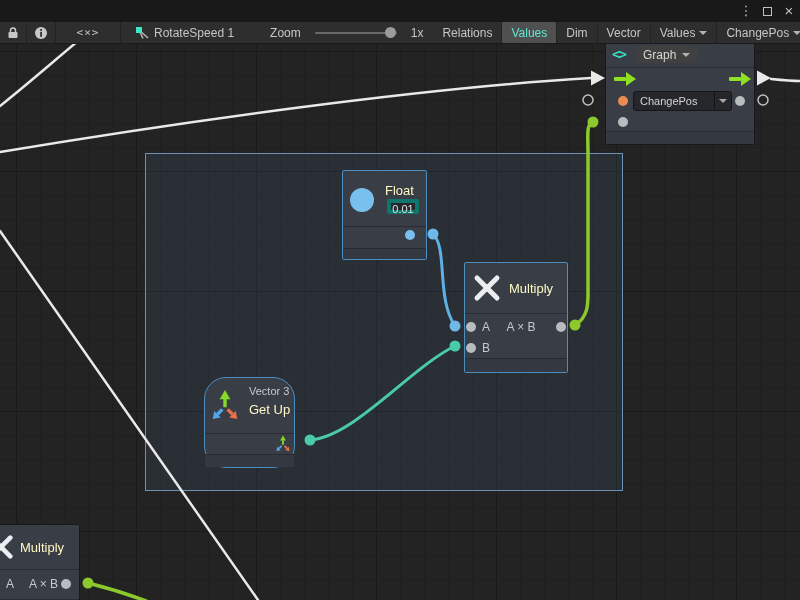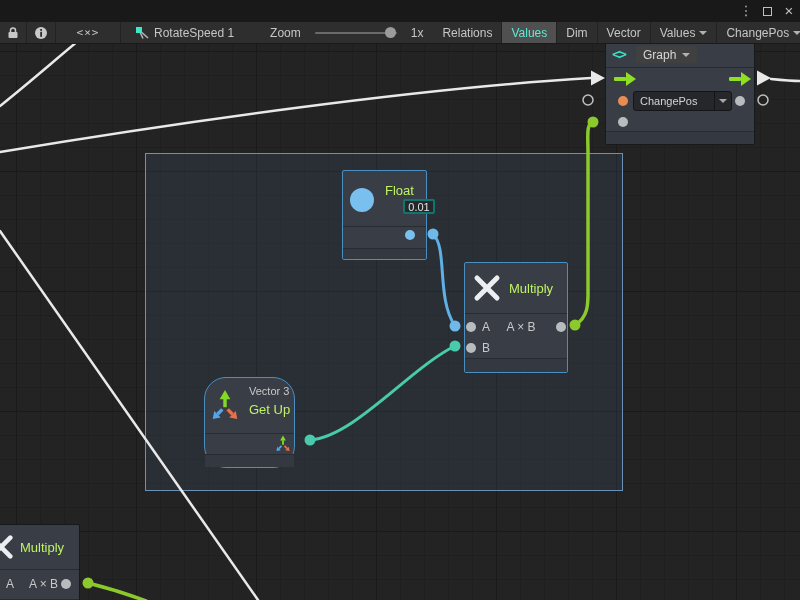--- a/index.html
+++ b/index.html
@@ -40,34 +40,34 @@
     background-position:16px 7px,16px 7px,16px 7px,16px 7px;}
   .selection{position:absolute;left:145px;top:109px;width:478px;height:338px;
     background:rgba(96,130,170,0.13);border:1px solid #6c91b6;box-sizing:border-box;z-index:1;}
   svg.wires{position:absolute;left:0;top:0;z-index:2;}
   
   .node{position:absolute;background:#393d45;border:1px solid #17191c;box-sizing:border-box;
         border-radius:2px;z-index:3;}
   .node.selected{border:1px solid #4a8ec2;}
   .nsep{position:absolute;left:0;right:0;height:1px;background:#282b31;}
   .nfoot{position:absolute;left:0;right:0;bottom:0;background:#343841;border-top:1px solid #282b31;}
-  .ntitle{position:absolute;font-size:13px;color:#bef264;}
+  .ntitle{position:absolute;font-size:13px;color:#fef9c3;}
   .plabel{position:absolute;font-size:12px;color:#c7c9cb;}
   .dot{position:absolute;width:10px;height:10px;border-radius:50%;}
   .dot.gray{background:#b9bcbe;}
   .dot.orange{background:#ea8c52;}
   .dd{position:absolute;display:flex;align-items:center;background:#26272b;
       border:1px solid #141518;border-radius:3px;box-sizing:border-box;
       font-size:11px;color:#d4d4d6;}
   .dd .dd-label{padding:0 6px;flex:1;}
   .dd .dd-arrow{display:flex;align-items:center;justify-content:center;width:16px;
       align-self:stretch;border-left:1px solid #141518;}
   .dd .caret{margin-top:3px;border-top-color:#a8a8a8;}
-  .field{position:absolute;background:#26272b;border:2px solid #0f766e;border-radius:2px;
-      box-sizing:border-box;font-size:11px;color:#e2e2e2;text-align:center;line-height:13px;margin-left:16px;}
+  .field{position:absolute;background:#26272b;border:4px solid #0f766e;border-radius:2px;
+      box-sizing:border-box;font-size:11px;color:#e2e2e2;text-align:center;line-height:13px;}
   .flow-arrow{position:absolute;width:22px;height:14px;}
   .hbtn{position:absolute;display:flex;align-items:center;background:#404040;border-radius:3px;
       font-size:12px;color:#d6d6d6;padding:0 7px;gap:6px;height:17px;}
   .gu-icon{position:absolute;font-family:"DejaVu Sans Mono",monospace;font-weight:bold;
       font-size:14px;color:#35e2c3;letter-spacing:-2px;}
 </style>
 </head>
 <body>
 
 <div class="app">

